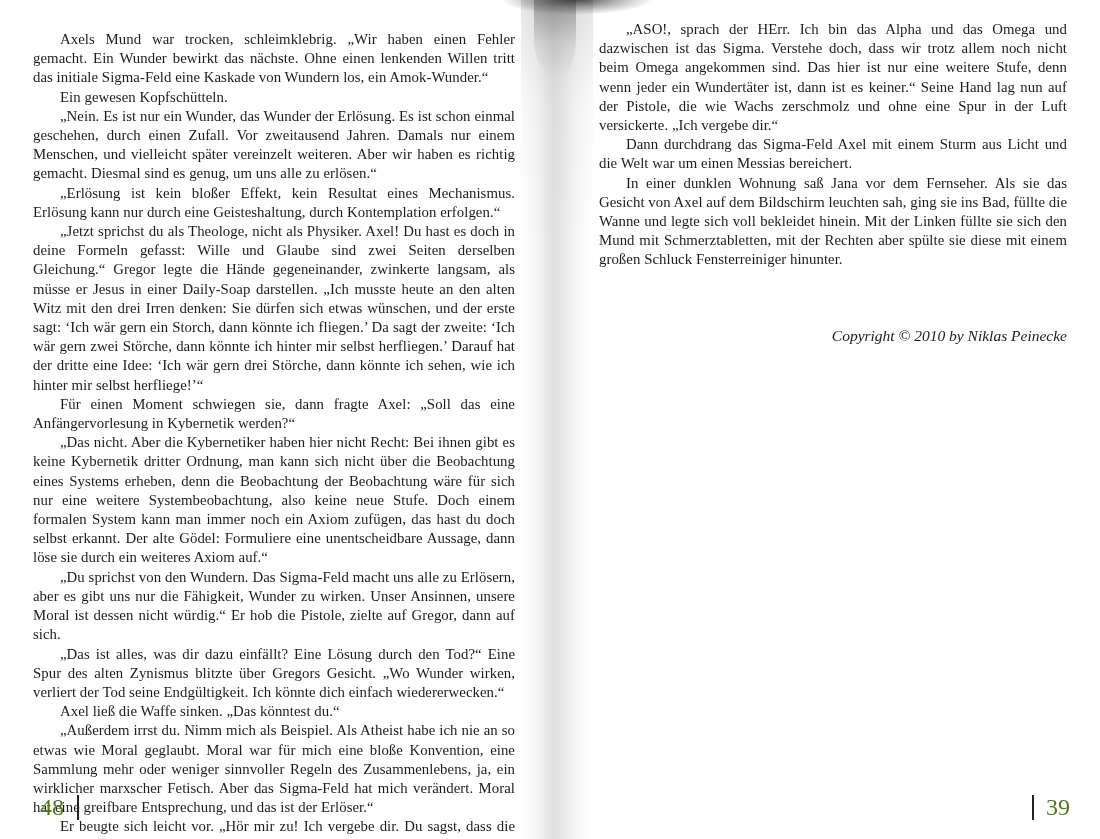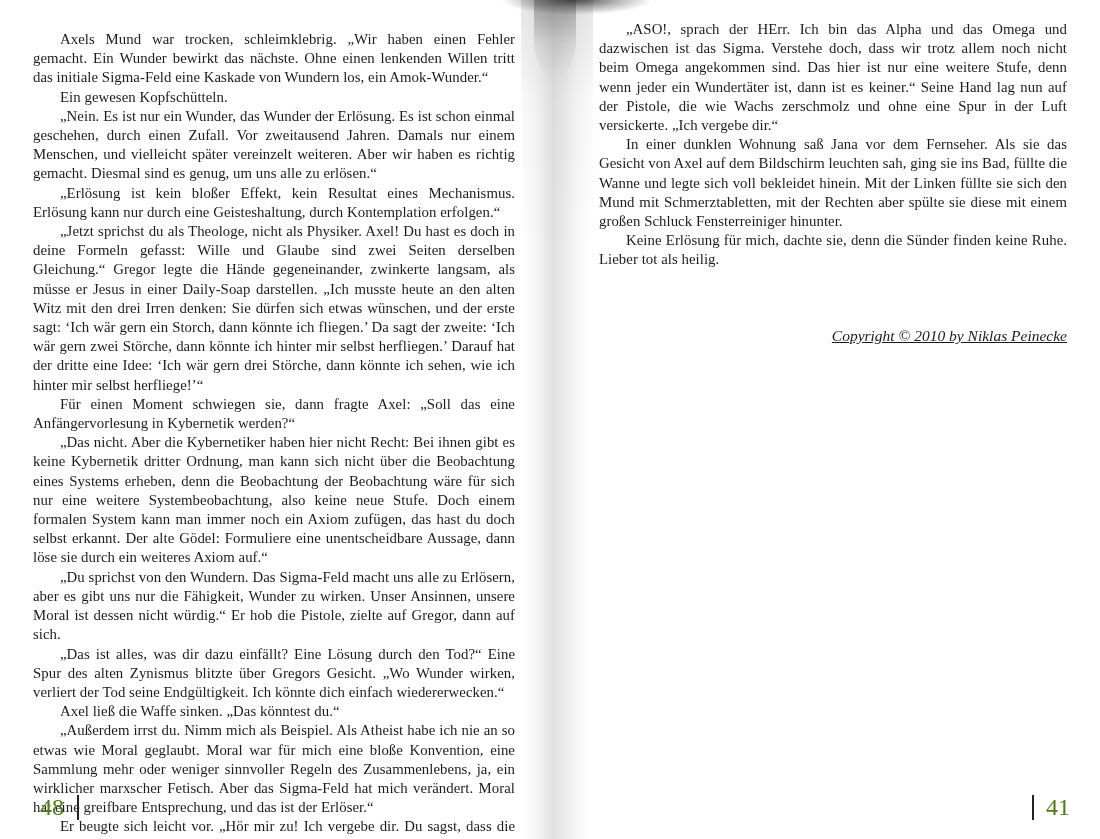--- a/index.html
+++ b/index.html
@@ -34,21 +34,20 @@
   .para.no-indent { text-indent: 0; }
   .para.gap-before { margin-top: 19px; }
 
   
   .copyright {
     margin-top: 56px;
     text-align: right;
     font-style: italic;
     font-size: 15.5px;
     line-height: 19px;
-    text-decoration: underline;
   }
 
   
   .pagenum {
     position: absolute;
     top: 794px;
     font-size: 24px;
     line-height: 26px;
     color: #4d7c0f;
     display: flex;
@@ -142,27 +141,27 @@
     </div>
     <div class="pagenum pagenum-left">
       <span>48</span>
       <span class="bar"></span>
     </div>
   </div>
 
   <div>
     <div class="text-block text-right">
       <p class="para" lang="de">„ASO!, sprach der HErr. Ich bin das Alpha und das Omega und dazwischen ist das Sigma. Verstehe doch, dass wir trotz allem noch nicht beim Omega angekommen sind. Das hier ist nur eine weitere Stufe, denn wenn jeder ein Wundertäter ist, dann ist es keiner.“ Seine Hand lag nun auf der Pistole, die wie Wachs zerschmolz und ohne eine Spur in der Luft versickerte. „Ich vergebe dir.“</p>
+      <p class="para" lang="de">Dann durchdrang das Sigma-Feld Axel mit einem Sturm aus Licht und die Welt war um einen Messias bereichert.</p>
       <p class="para" lang="de">In einer dunklen Wohnung saß Jana vor dem Fernseher. Als sie das Gesicht von Axel auf dem Bildschirm leuchten sah, ging sie ins Bad, füllte die Wanne und legte sich voll bekleidet hinein. Mit der Linken füllte sie sich den Mund mit Schmerztabletten, mit der Rechten aber spülte sie diese mit einem großen Schluck Fensterreiniger hinunter.</p>
-      <p class="para" lang="de">Keine Erlösung für mich, dachte sie, denn die Sünder finden keine Ruhe. Lieber tot als heilig.</p>
       <div class="copyright">Copyright © 2010 by Niklas Peinecke</div>
     </div>
     <div class="pagenum pagenum-right">
       <span class="bar"></span>
-      <span>41</span>
+      <span>39</span>
     </div>
   </div>
 
   <div class="spine"></div>
   <div class="spine-fade"></div>
   <div class="spine-top-wedge"></div>
   <div class="spine-top-smudge"></div>
 
 </div>
 

